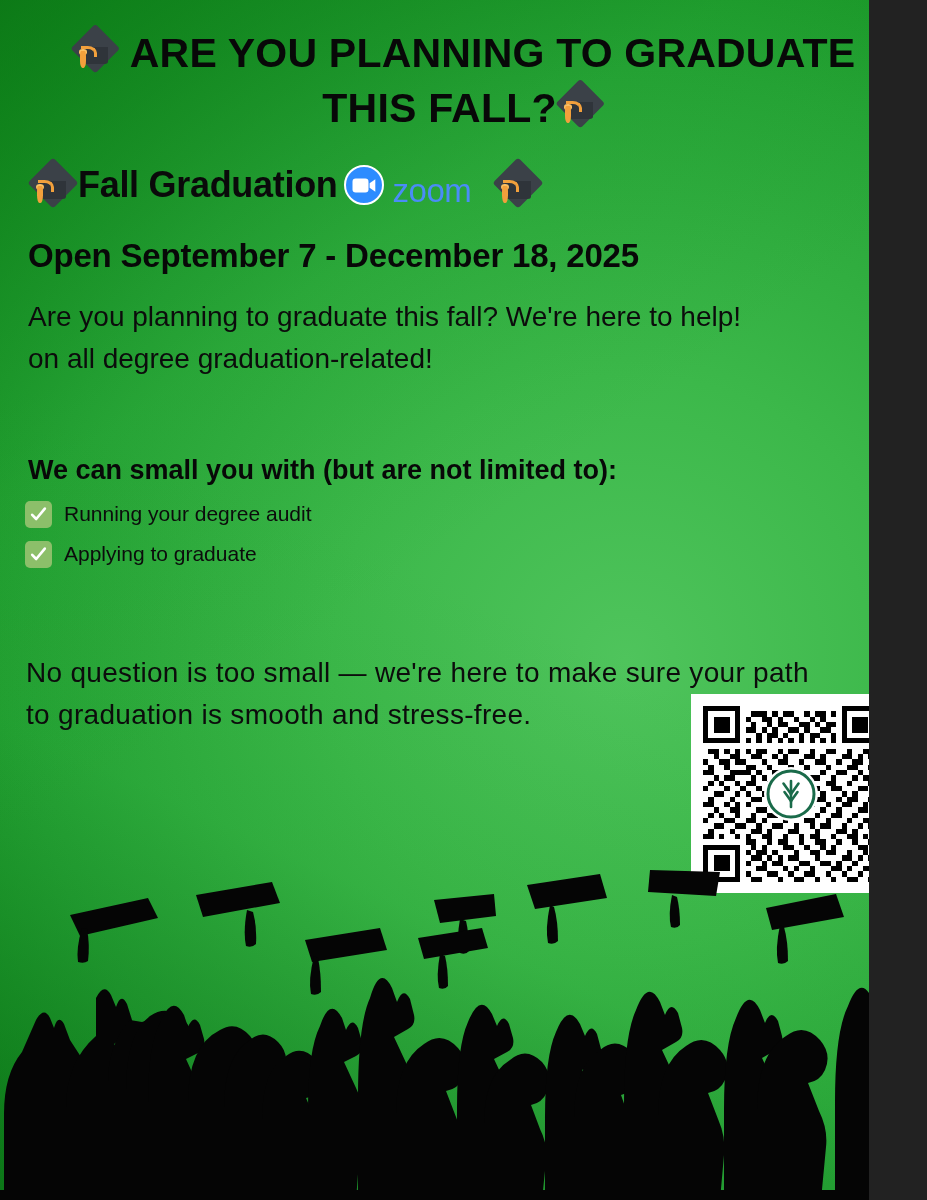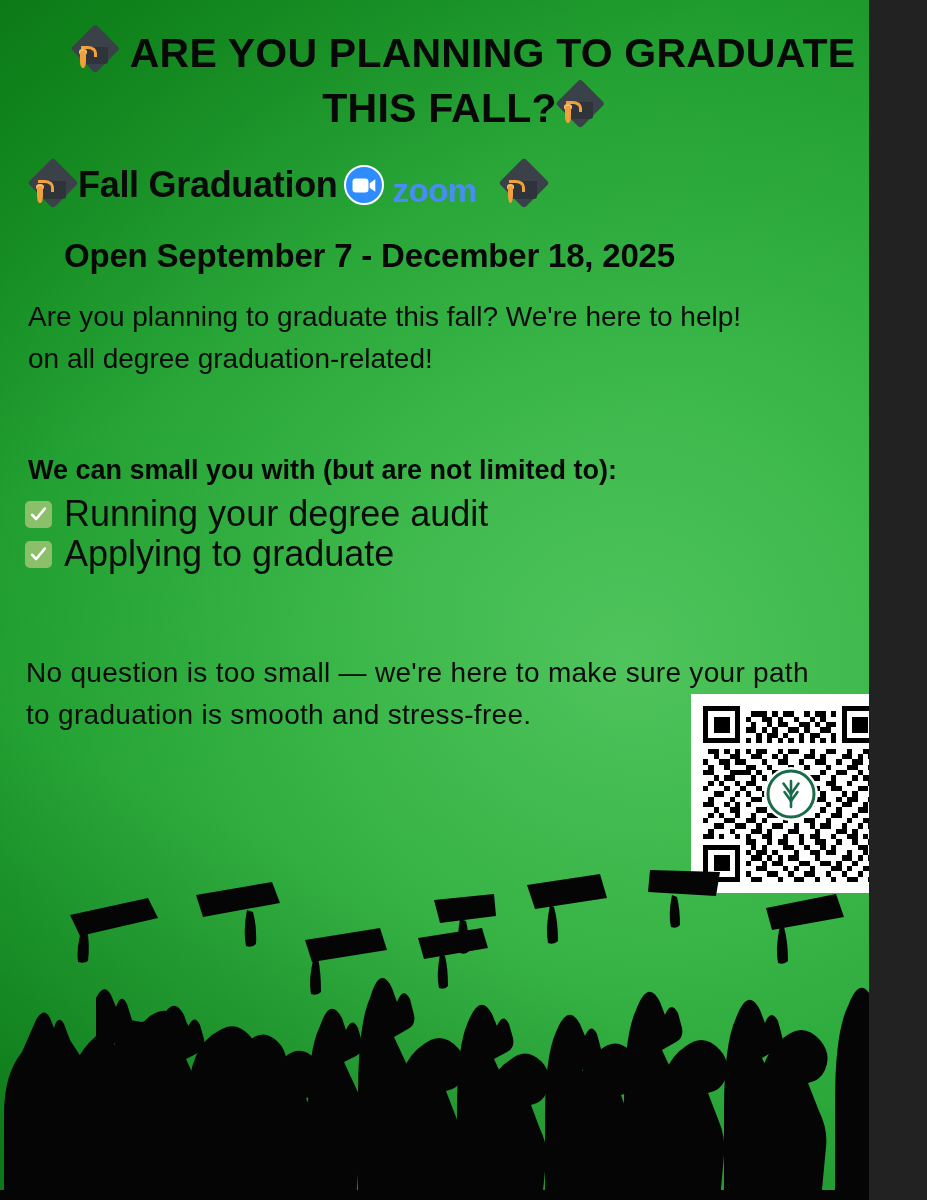--- a/index.html
+++ b/index.html
@@ -134,35 +134,34 @@
     background: #2d8cff;
     border: 2.5px solid #ffffff;
     box-sizing: border-box;
     display: flex;
     align-items: center;
     justify-content: center;
   }
   .zoom-word {
     color: #4a8cf7;
     font-size: 33px;
-    font-weight: 700;
+    font-weight: 400;
     letter-spacing: -0.5px;
     margin-top: 11px;
   }
 
   
   .dateline {
     position: absolute;
     left: 28px;
     top: 237px;
     color: #080808;
     font-size: 33px;
     font-weight: 700;
     letter-spacing: -0.2px;
-    margin-left: 36px;
   }
 
   
   .intro {
     position: absolute;
     left: 28px;
     top: 296px;
     width: 875px;
     color: #0c0c0c;
     font-size: 28px;
@@ -197,21 +196,21 @@
     border-radius: 5px;
     background: #8cbf6a;
     display: flex;
     align-items: center;
     justify-content: center;
     flex: none;
   }
   .check-box svg { display: block; }
   .check-label {
     color: #0c0c0c;
-    font-size: 36px;
+    font-size: 21px;
     line-height: 32px;
   }
 
   .outro {
     position: absolute;
     left: 26px;
     top: 652px;
     width: 880px;
     color: #0c0c0c;
     font-size: 28px;

